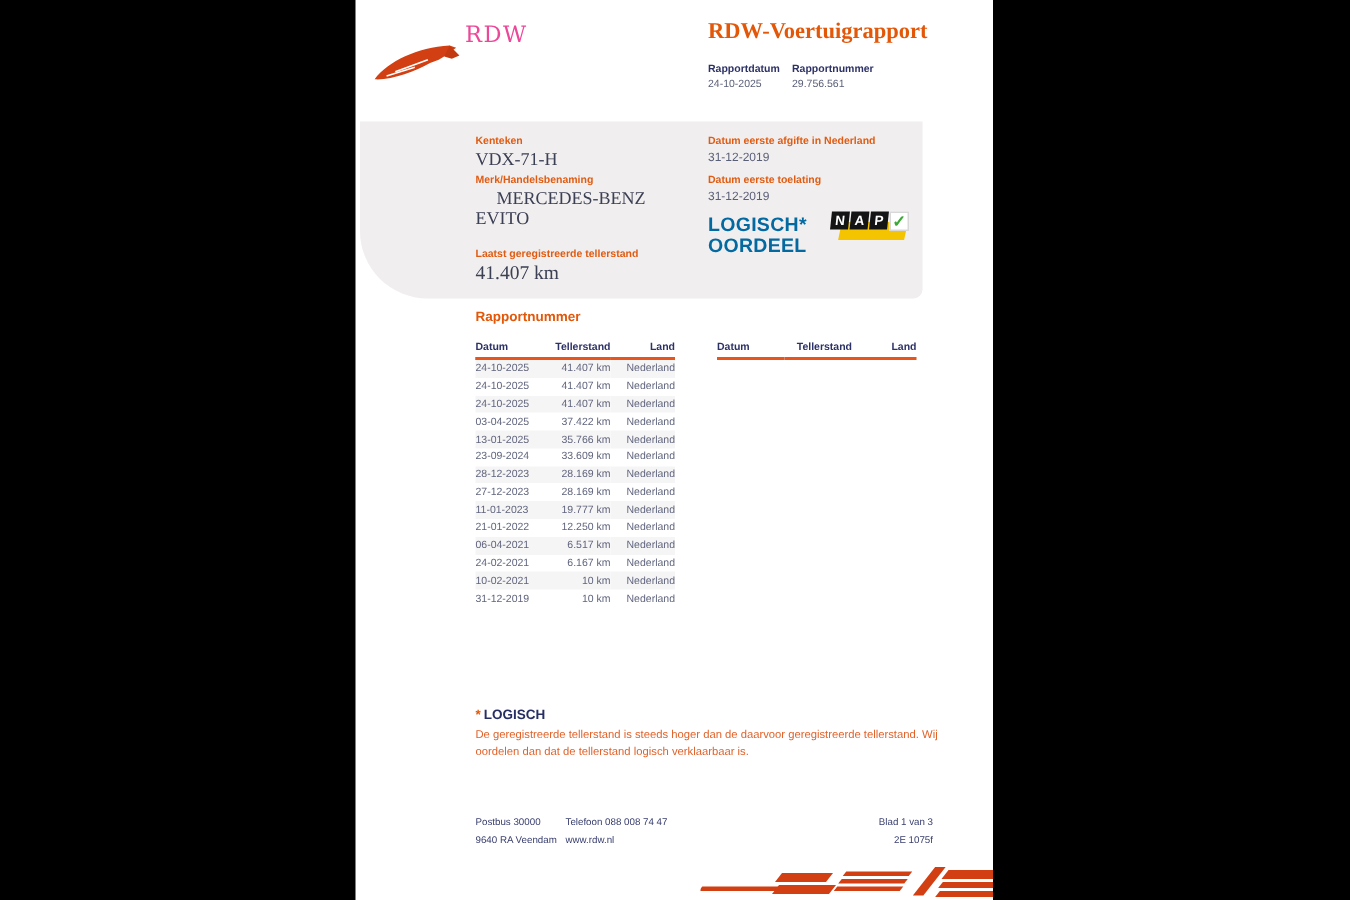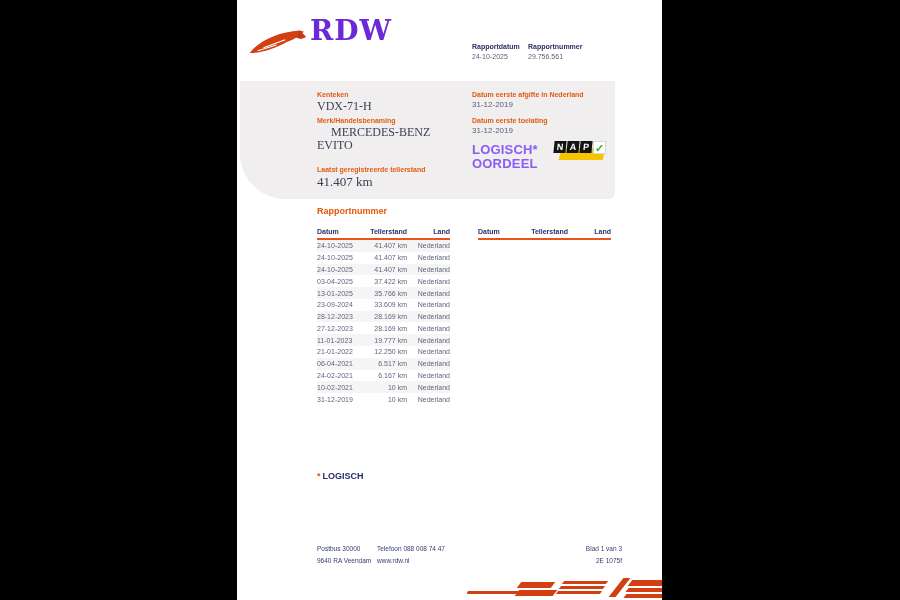--- a/index.html
+++ b/index.html
@@ -2,35 +2,35 @@
 <html><head>
 <meta charset="utf-8">
 <style>
   html,body{margin:0;padding:0;background:#000;width:900px;height:600px;overflow:hidden;
     font-family:"Liberation Sans",sans-serif;-webkit-font-smoothing:antialiased;}
   .page{position:absolute;left:237px;top:0;width:425px;height:600px;background:#fff;}
 
   
   .logo-wing{position:absolute;left:12px;top:26px;}
   .logo-text{position:absolute;left:73px;top:14px;font-family:"DejaVu Serif","Liberation Serif",serif;
-    font-weight:bold;font-size:28px;letter-spacing:1px;color:#6d28d9;}
+    font-weight:normal;font-size:15px;letter-spacing:1px;color:#ec4899;}
   .doc-title{position:absolute;left:235px;top:13px;font-family:"Liberation Serif",serif;
     font-weight:bold;font-size:15px;color:#E35709;}
   .meta{position:absolute;top:42px;font-size:7px;line-height:10px;}
   .meta .lbl{font-weight:bold;color:#2C3166;}
   .meta .val{color:#5A5F78;}
   .meta-date{left:235px;}
   .meta-num{left:291px;}
 
   
   .graybox{position:absolute;left:3px;top:81px;width:375px;height:118px;background:#F0EEEE;
     border-radius:0 0 6px 45px;}
   .olabel{position:absolute;font-size:7px;font-weight:bold;color:#E05C12;}
   .bigval{position:absolute;font-family:"Liberation Serif",serif;color:#3C4054;font-size:12px;}
-  .oordeel{position:absolute;left:232px;top:62px;font-size:13px;font-weight:800;color:#8b5cf6;
+  .oordeel{position:absolute;left:232px;top:62px;font-size:13px;font-weight:800;color:#0369a1;
     line-height:14px;letter-spacing:.2px;}
 
   
   .nap{position:absolute;left:314px;top:59px;width:52px;height:22px;}
   .nap .yellow{position:absolute;left:6px;top:8px;width:44px;height:12px;background:#F5C400;
     transform:skewX(-12deg);}
   .nap .cell{position:absolute;top:1px;width:12px;height:12px;background:#141414;color:#fff;
     font-size:9px;font-weight:bold;text-align:center;line-height:12px;transform:skewX(-6deg);}
   .nap .chk{position:absolute;left:39px;top:1px;width:13px;height:13px;background:#fff;
     border:1px solid #d8d8d8;color:#3BA935;font-size:11px;font-weight:bold;line-height:12px;
@@ -71,20 +71,21 @@
   <div class="logo-wing">
     <svg width="58" height="32" viewBox="0 0 80 40">
       <path d="M1 35 C14 18 40 6 70 4 L76 6 C70 10 66 14 60 17 L52 20 C38 28 16 36 1 35 Z" fill="#D23F12"></path>
       <path d="M70 4 L79 13 L72 16 L65 14 Z" fill="#C33A10"></path>
       <path d="M20 28 L50 17" stroke="#fff" stroke-width="1.6" fill="none"></path>
       <path d="M12 32 L38 24" stroke="#fff" stroke-width="1.4" fill="none"></path>
     </svg>
   </div>
   <div class="logo-text">RDW</div>
 
+  <div class="doc-title">RDW-Voertuigrapport</div>
 
   <div class="meta meta-date">
     <div class="lbl">Rapportdatum</div>
     <div class="val">24-10-2025</div>
   </div>
   <div class="meta meta-num">
     <div class="lbl">Rapportnummer</div>
     <div class="val">29.756.561</div>
   </div>
 
@@ -207,20 +208,21 @@
       <th>Tellerstand</th>
       <th>Land</th>
     </tr>
       </thead>
     <tbody></tbody>
   </table>
 
   <div class="footnote-title">
     <span class="star">*</span><span>LOGISCH</span>
   </div>
+  <div class="footnote-text">De geregistreerde tellerstand is steeds hoger dan de daarvoor geregistreerde tellerstand. Wij oordelen dan dat de tellerstand logisch verklaarbaar is.</div>
 
   <div class="footer f1">
     <div>Postbus 30000</div>
     <div>9640 RA Veendam</div>
   </div>
   <div class="footer f2">
     <div>Telefoon 088 008 74 47</div>
     <div>www.rdw.nl</div>
   </div>
   <div class="footer f3">

